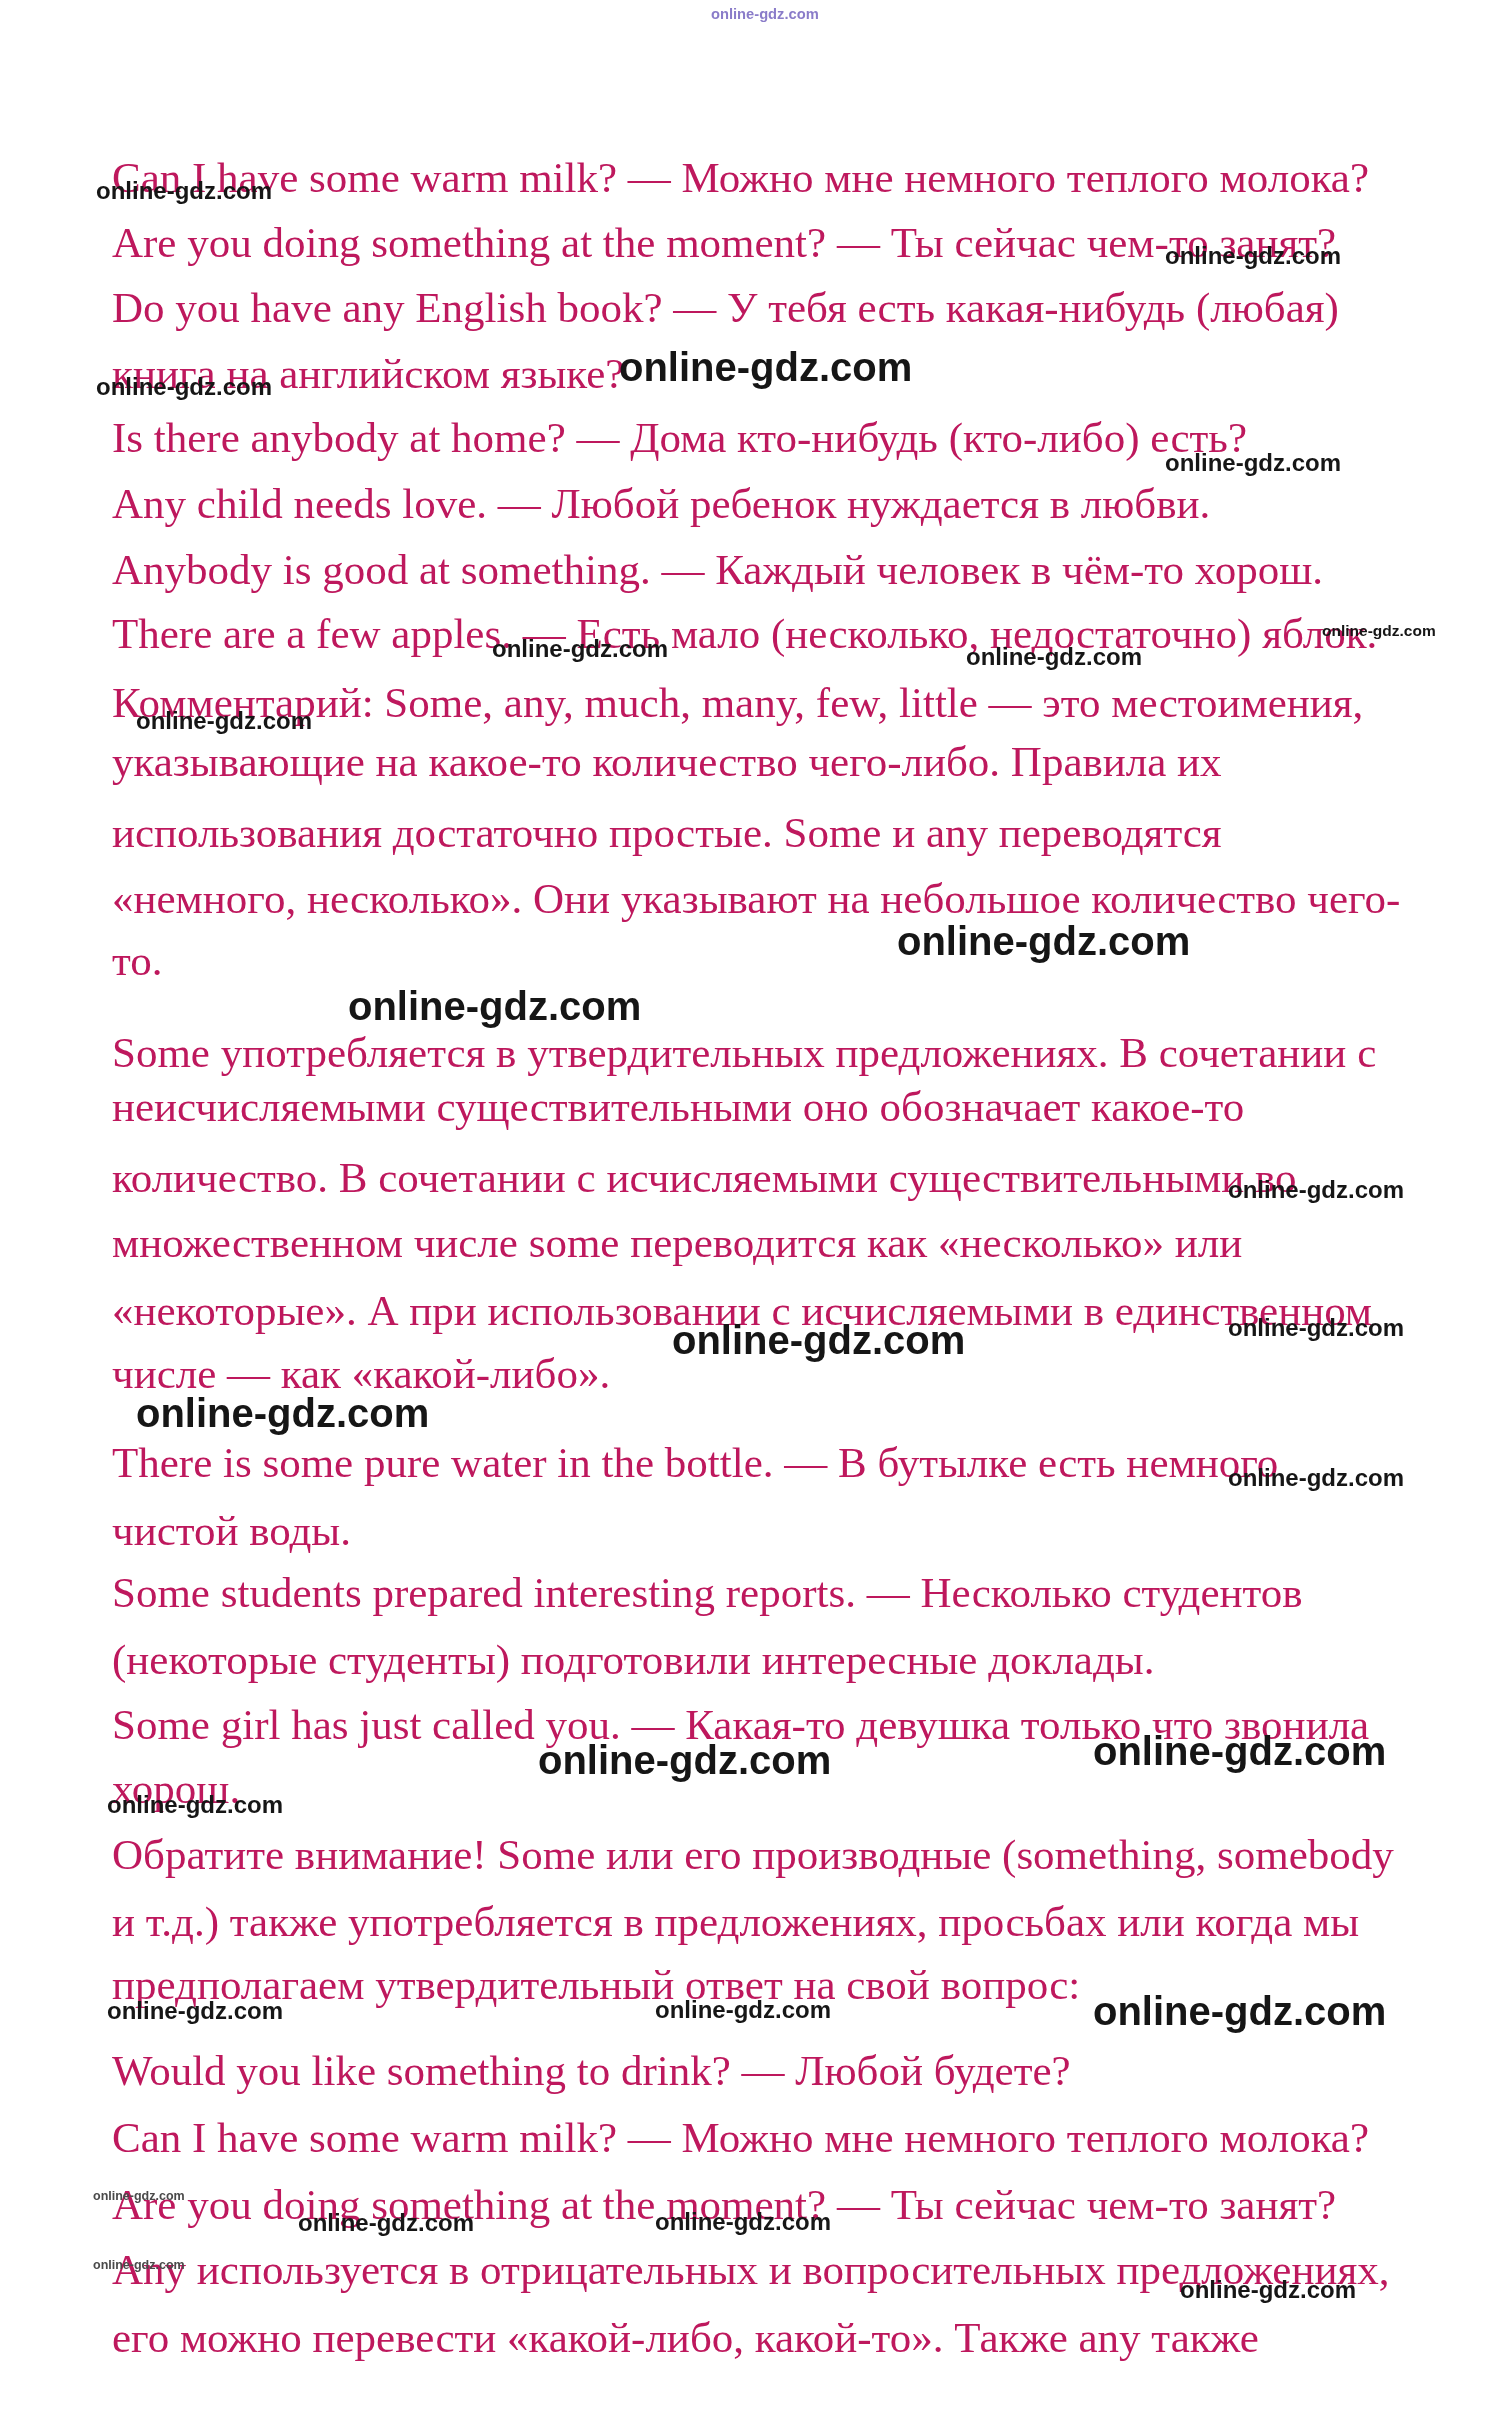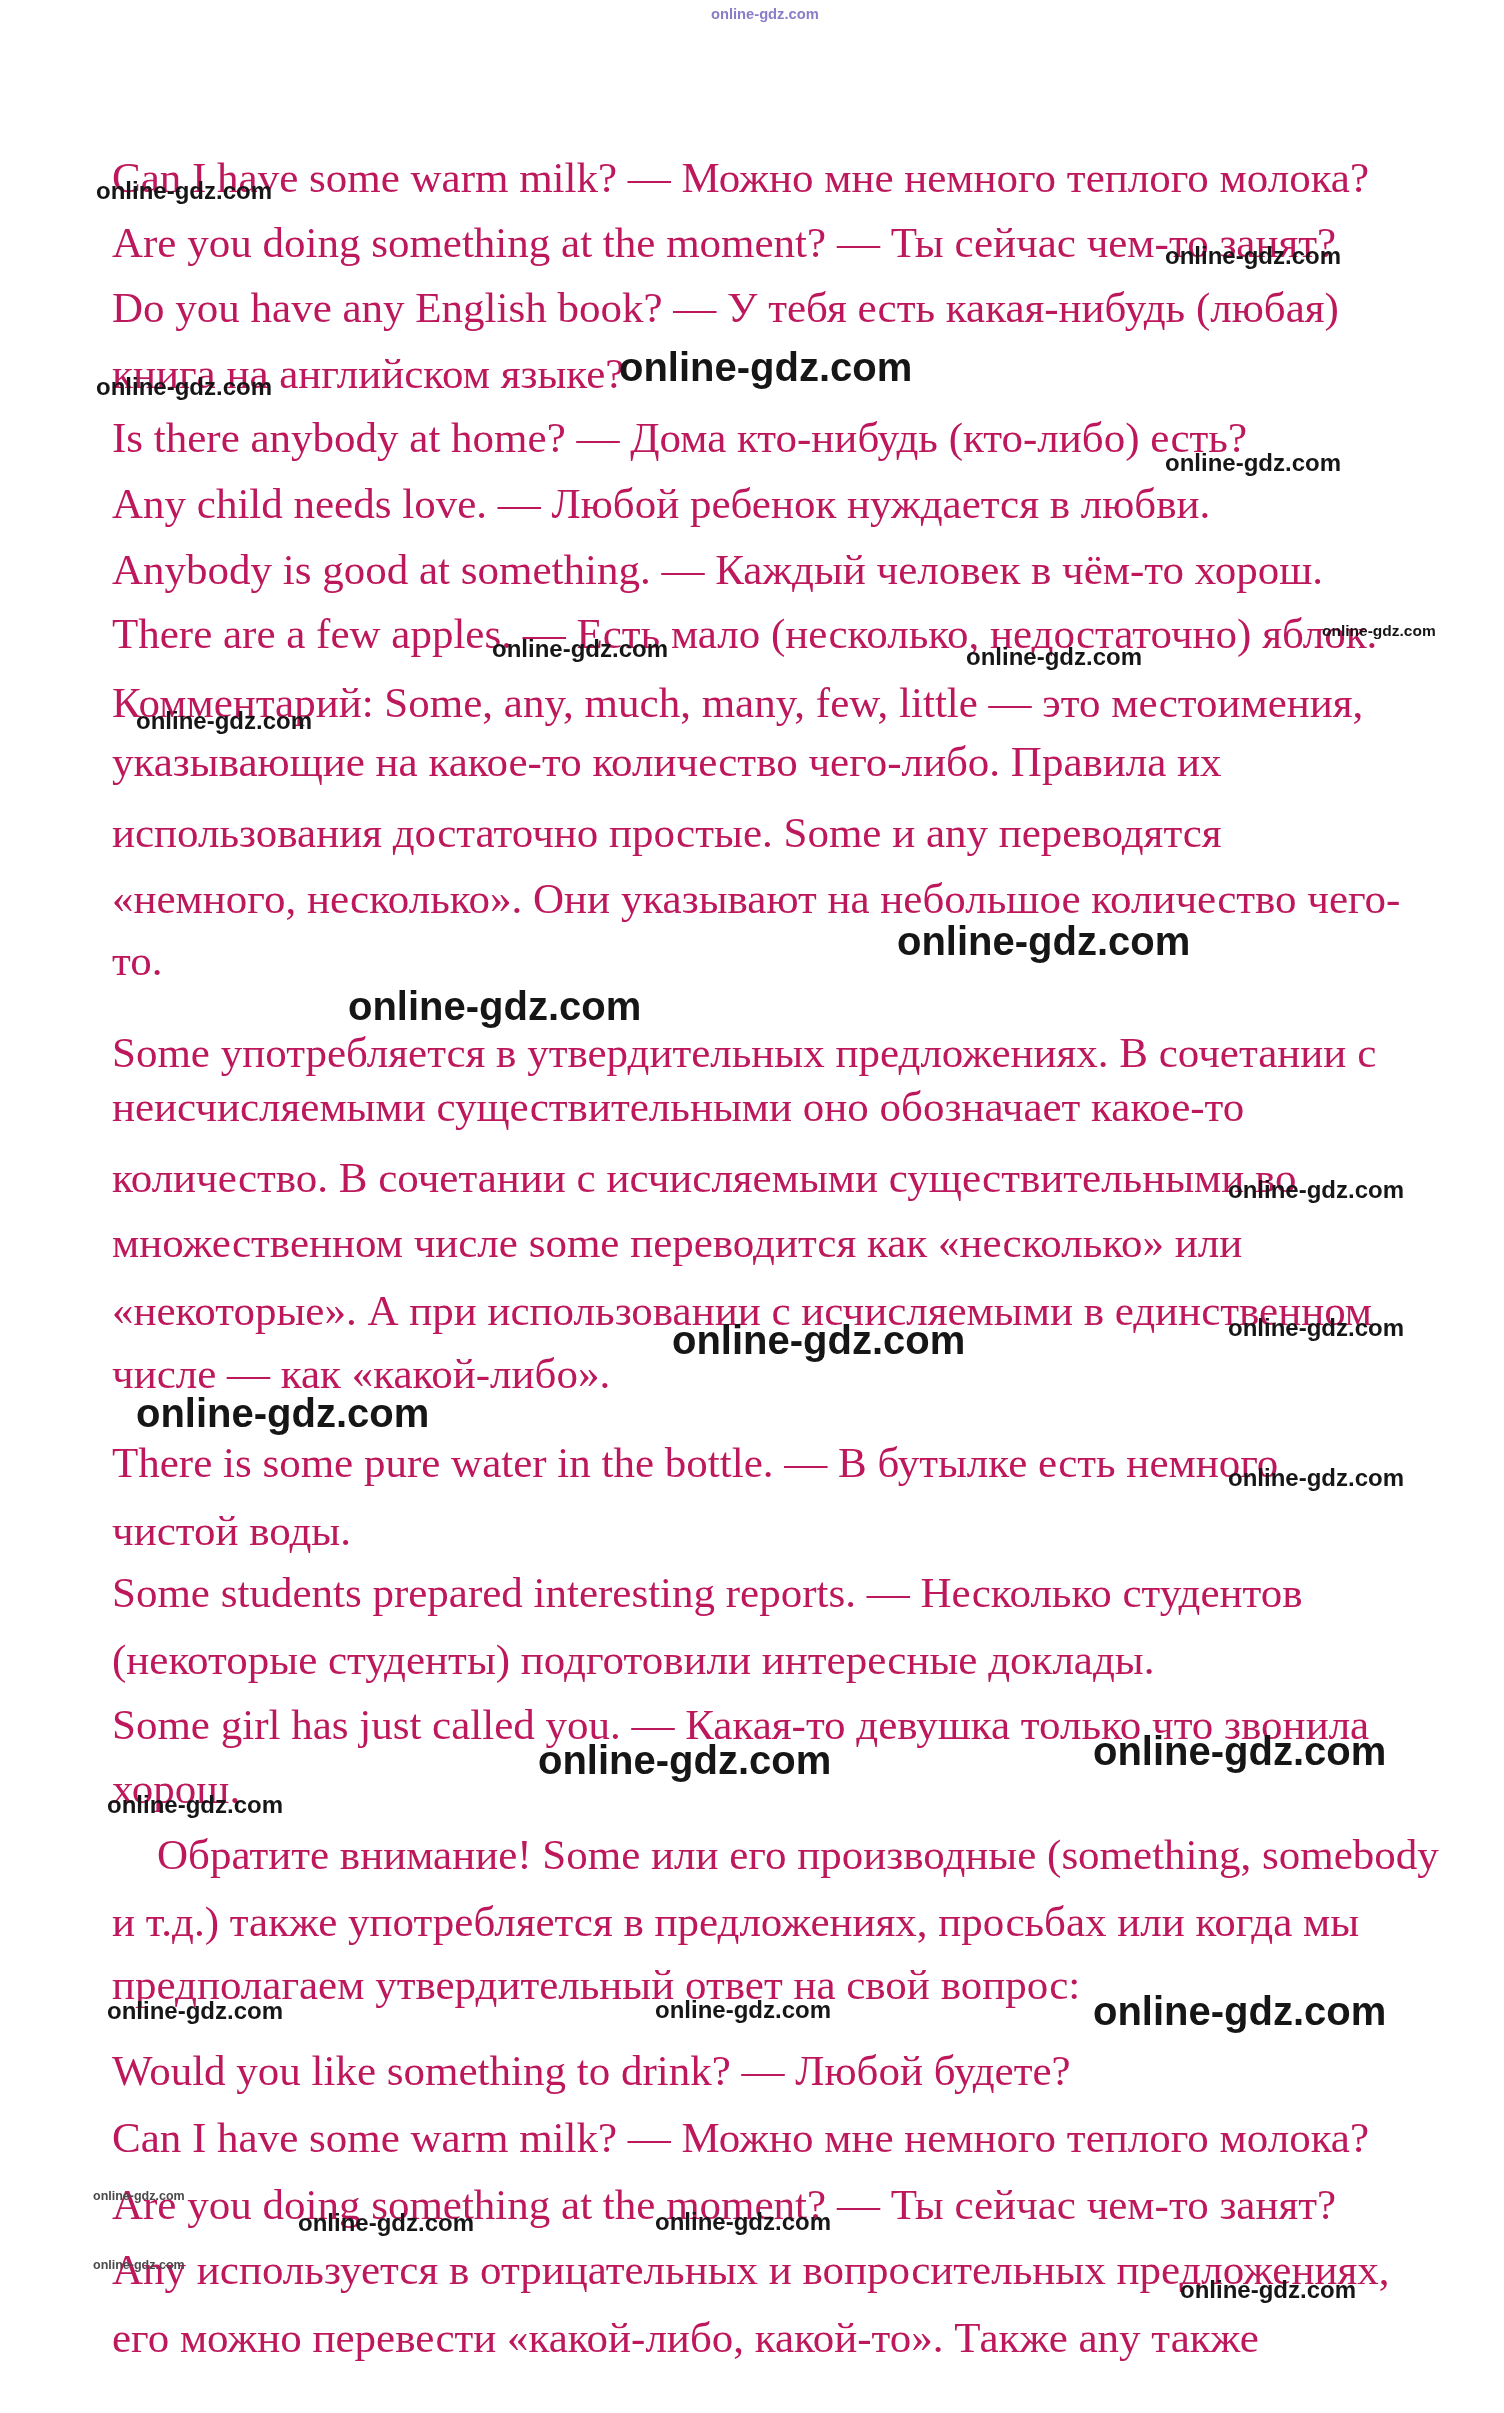--- a/index.html
+++ b/index.html
@@ -62,21 +62,21 @@
   <div class="line" style="top:1152px;">количество. В сочетании с исчисляемыми существительными во</div>
   <div class="line" style="top:1285px;">«некоторые». А при использовании с исчисляемыми в единственном</div>
   <div class="line" style="top:1217px;">множественном числе some переводится как «несколько» или</div>
   <div class="line" style="top:1348px;text-align:right;">числе — как «какой-либо».</div>
   <div class="line" style="top:1437px;">There is some pure water in the bottle. — В бутылке есть немного</div>
   <div class="line" style="top:1505px;">чистой воды.</div>
   <div class="line" style="top:1567px;">Some students prepared interesting reports. — Несколько студентов</div>
   <div class="line" style="top:1634px;">(некоторые студенты) подготовили интересные доклады.</div>
   <div class="line" style="top:1699px;">Some girl has just called you. — Какая-то девушка только что звонила</div>
   <div class="line" style="top:1763px;">хорош.</div>
-  <div class="line" style="top:1829px;margin-left:45px;">Обратите внимание! Some или его производные (something, somebody</div>
+  <div class="line" style="top:1829px;">Обратите внимание! Some или его производные (something, somebody</div>
   <div class="line" style="top:1896px;">и т.д.) также употребляется в предложениях, просьбах или когда мы</div>
   <div class="line" style="top:1959px;">предполагаем утвердительный ответ на свой вопрос:</div>
   <div class="line" style="top:2045px;">Would you like something to drink? — Любой будете?</div>
   <div class="line" style="top:2112px;">Can I have some warm milk? — Можно мне немного теплого молока?</div>
   <div class="line" style="top:2179px;">Are you doing something at the moment? — Ты сейчас чем-то занят?</div>
   <div class="line" style="top:2244px;">Any используется в отрицательных и вопросительных предложениях,</div>
   <div class="line" style="top:2312px;">его можно перевести «какой-либо, какой-то». Также any также</div>
 
   <span class="wm wm-sm" style="top:177px;left:96px;">online-gdz.com</span>
   <span class="wm wm-sm" style="top:242px;left:1165px;">online-gdz.com</span>

